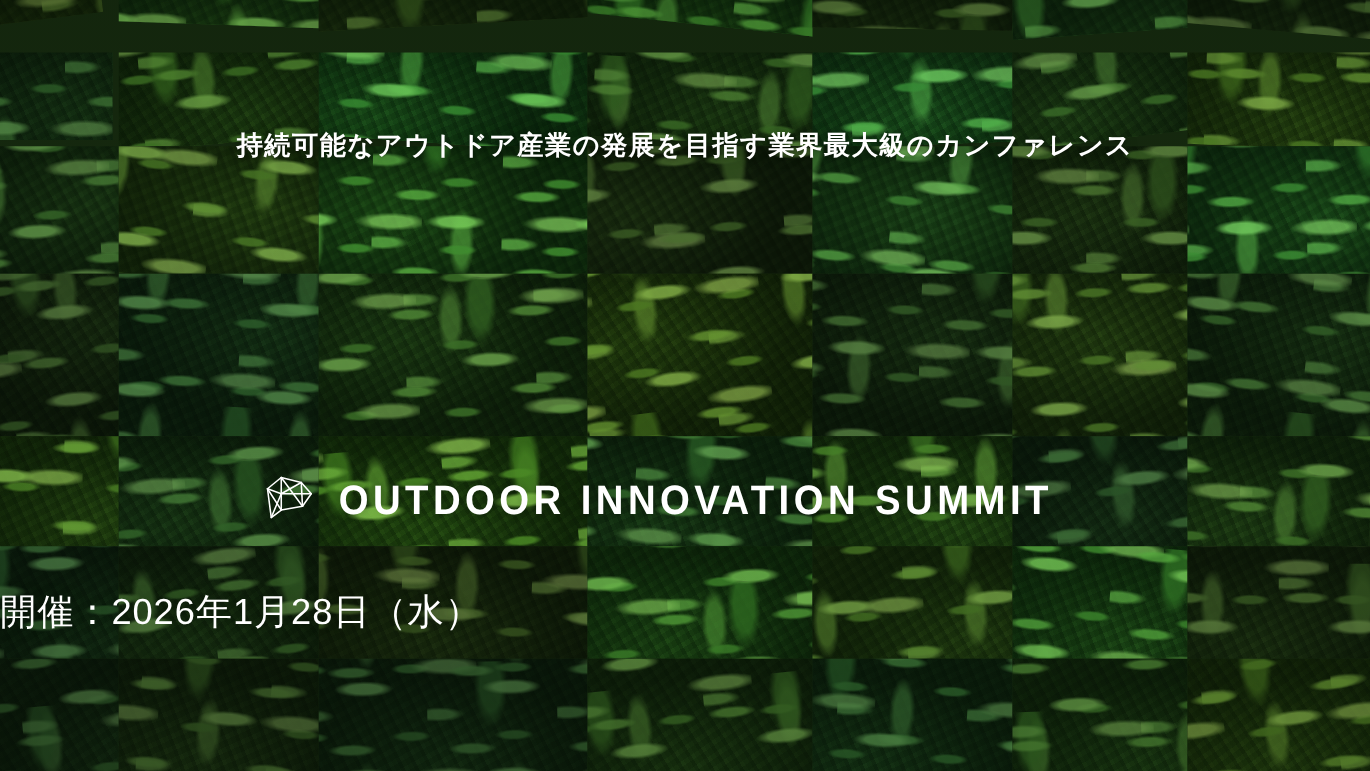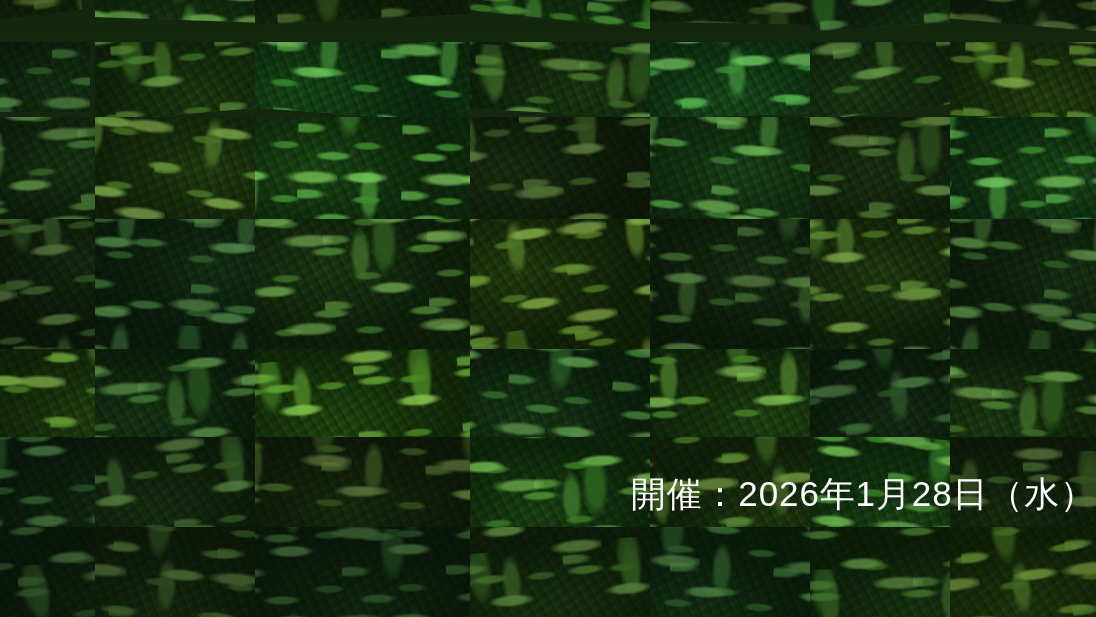--- a/index.html
+++ b/index.html
@@ -124,22 +124,22 @@
     color: #ffffff;
     transform: scaleX(0.93);
     transform-origin: left center;
     text-shadow: 0 0 8px rgba(0,0,0,.25);
   }
 
   #datebar {
     position: absolute;
     left: 0; right: 0;
     top: 473px;
-    text-align: right;
-    font-size: 35px;
+    text-align: left;
+    font-size: 29px;
     font-weight: 500;
     letter-spacing: 0.025em;
     line-height: 1.2;
     white-space: nowrap;
     color: #ffffff;
     text-shadow: 0 0 12px rgba(0,0,0,.30);
   }
 </style>
 </head>
 <body>
@@ -292,19 +292,34 @@
         <div class="leafy v5" style="transform: translate(16px, 12px) rotate(-2deg); filter: brightness(0.88) saturate(1) hue-rotate(-1deg);"></div>
       </div>
       <div class="tile" style="left: 950px; top: 527px; width: 146px; height: 90px;">
         <div class="leafy v3" style="transform: translate(-21px, 13px) rotate(-7deg); filter: brightness(0.96) saturate(1.04) hue-rotate(-12deg);"></div>
       </div>
       <div class="tint" style="background: linear-gradient(rgba(8, 24, 6, 0.2) 0%, rgba(8, 24, 6, 0.04) 30%, rgba(8, 24, 6, 0.1) 70%, rgba(8, 24, 6, 0.26) 100%);"></div>
     </div>
 
   <div id="content">
 
-
-
+    <div id="tagline">持続可能なアウトドア産業の発展を目指す業界最大級のカンファレンス</div>
+
+
+    <div id="subrow">
+      <svg id="logo-mark" viewBox="0 0 42 42" fill="none" stroke="#ffffff" stroke-width="1.25" stroke-linejoin="round" stroke-linecap="round">
+        <path d="M3 13 L14 4 L30 8 L38 17 L31 27 L14 30 L6 36 L3 13 Z"></path>
+        <path d="M3 13 L14 30"></path>
+        <path d="M14 4 L14 30"></path>
+        <path d="M14 4 L31 27"></path>
+        <path d="M30 8 L14 17"></path>
+        <path d="M38 17 L14 17"></path>
+        <path d="M14 17 L6 36"></path>
+        <path d="M3 13 L14 17"></path>
+        <path d="M30 8 L31 27"></path>
+      </svg>
+      <div id="subtitle">OUTDOOR INNOVATION SUMMIT</div>
+    </div>
 
     <div id="datebar">開催：2026年1月28日（水）</div>
 
   </div>
 </div>
 
 </body></html>

